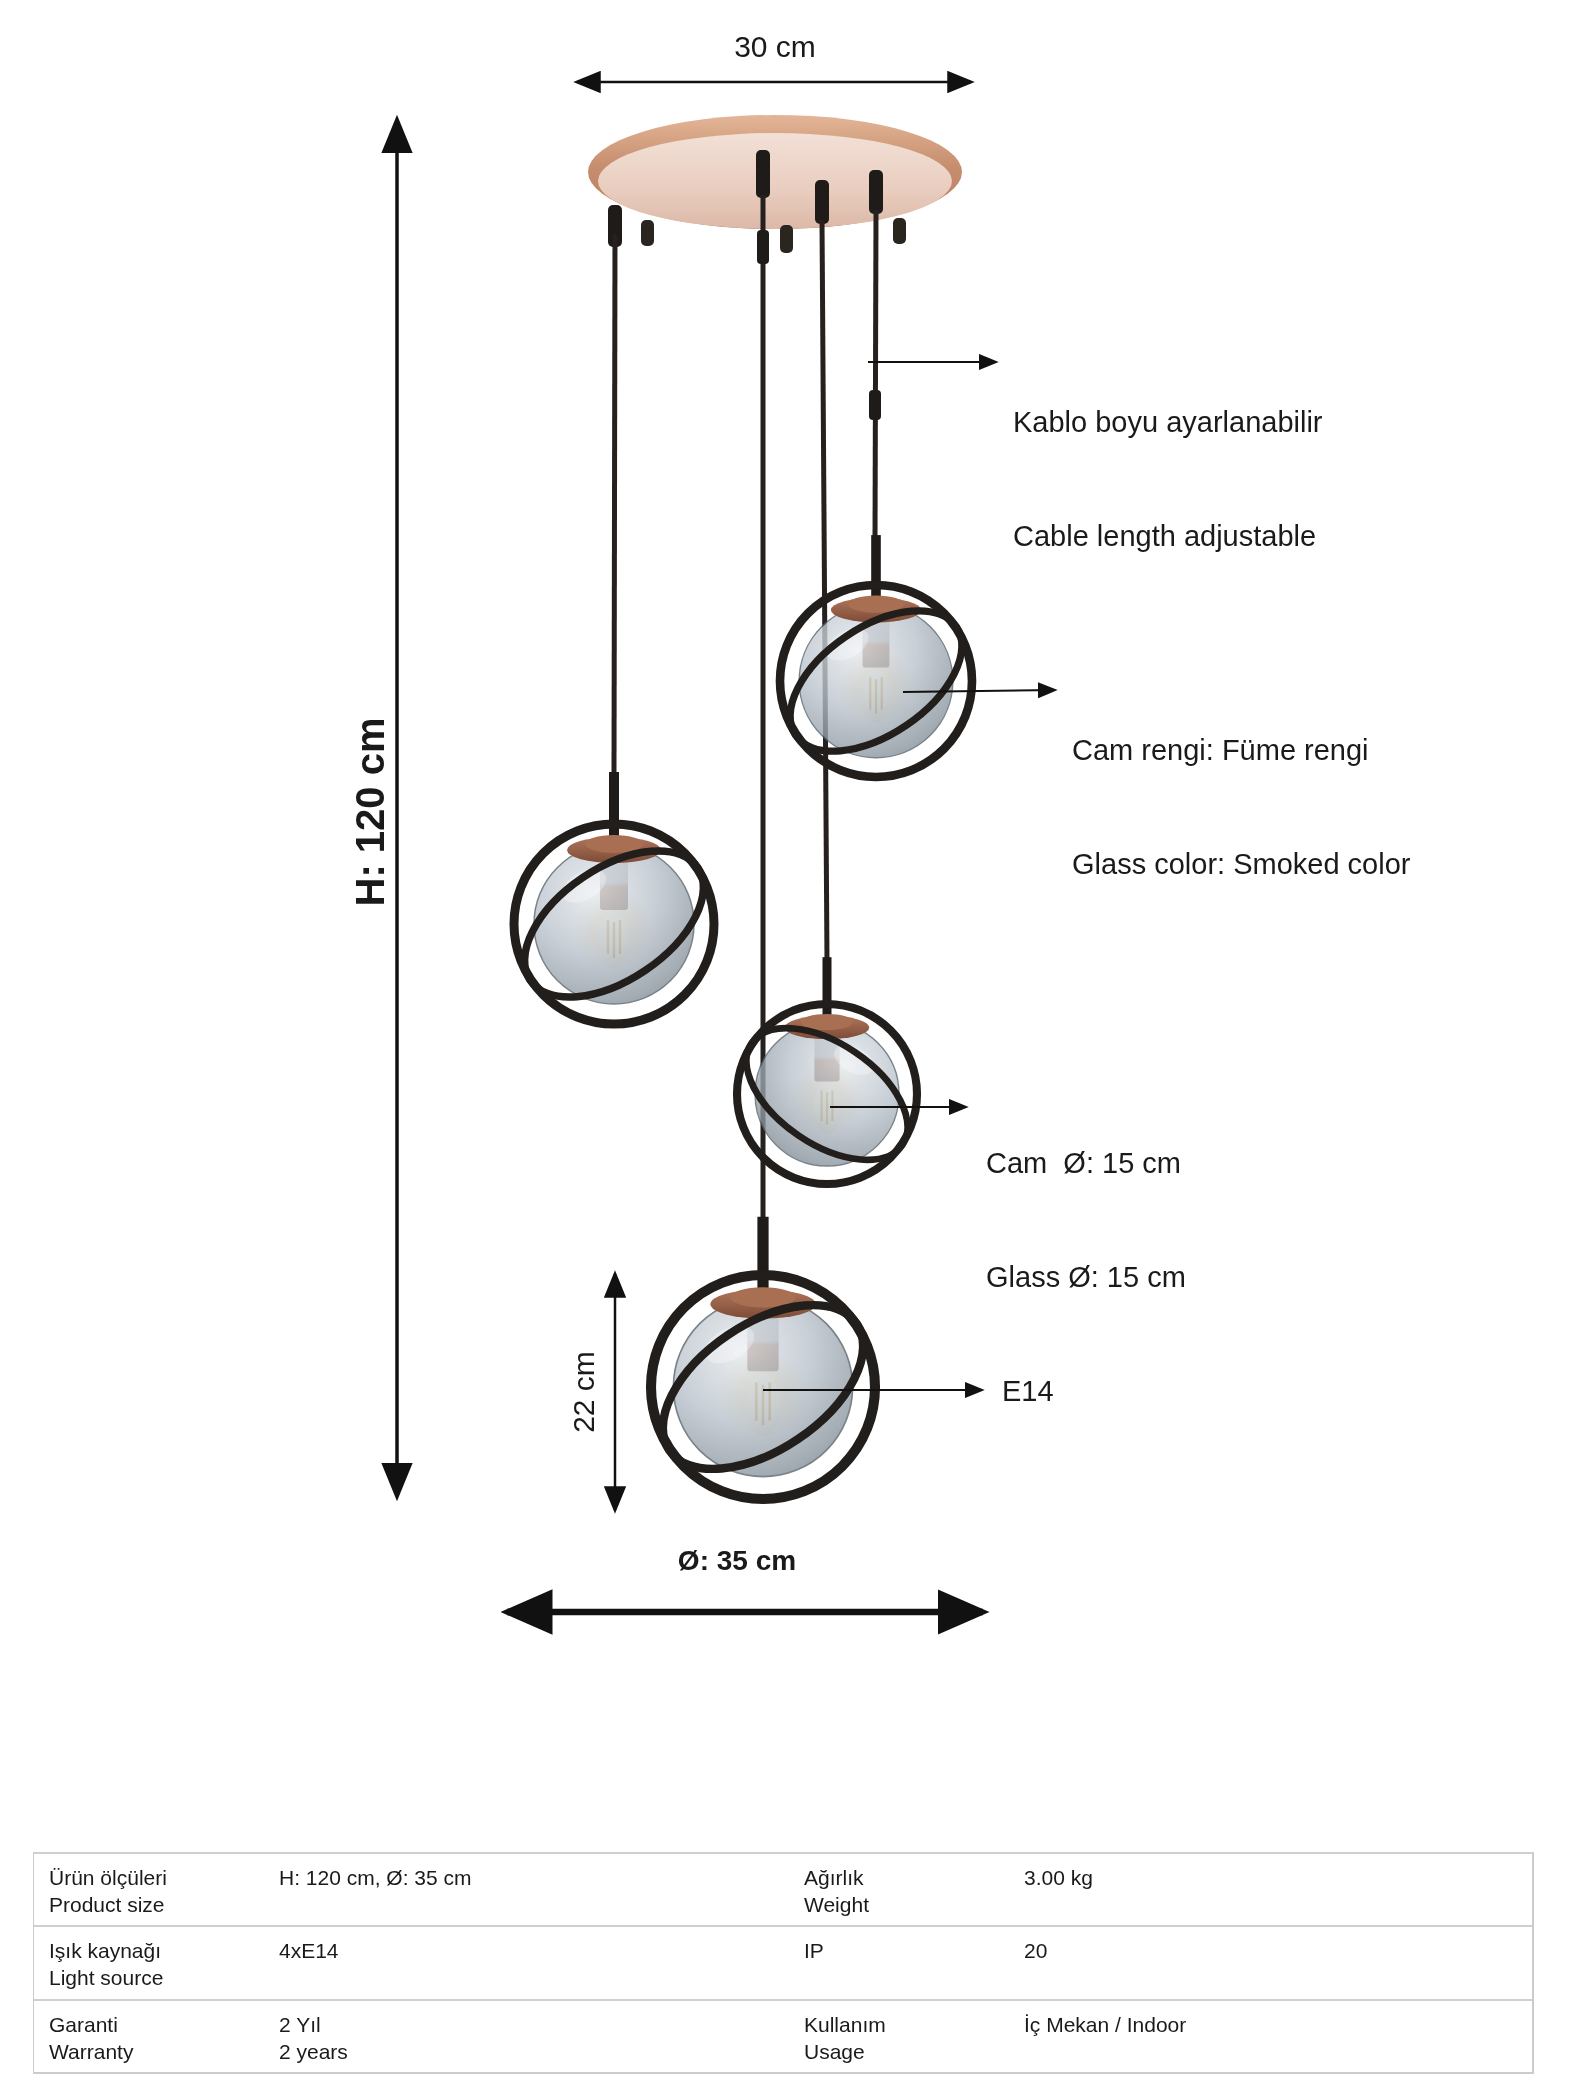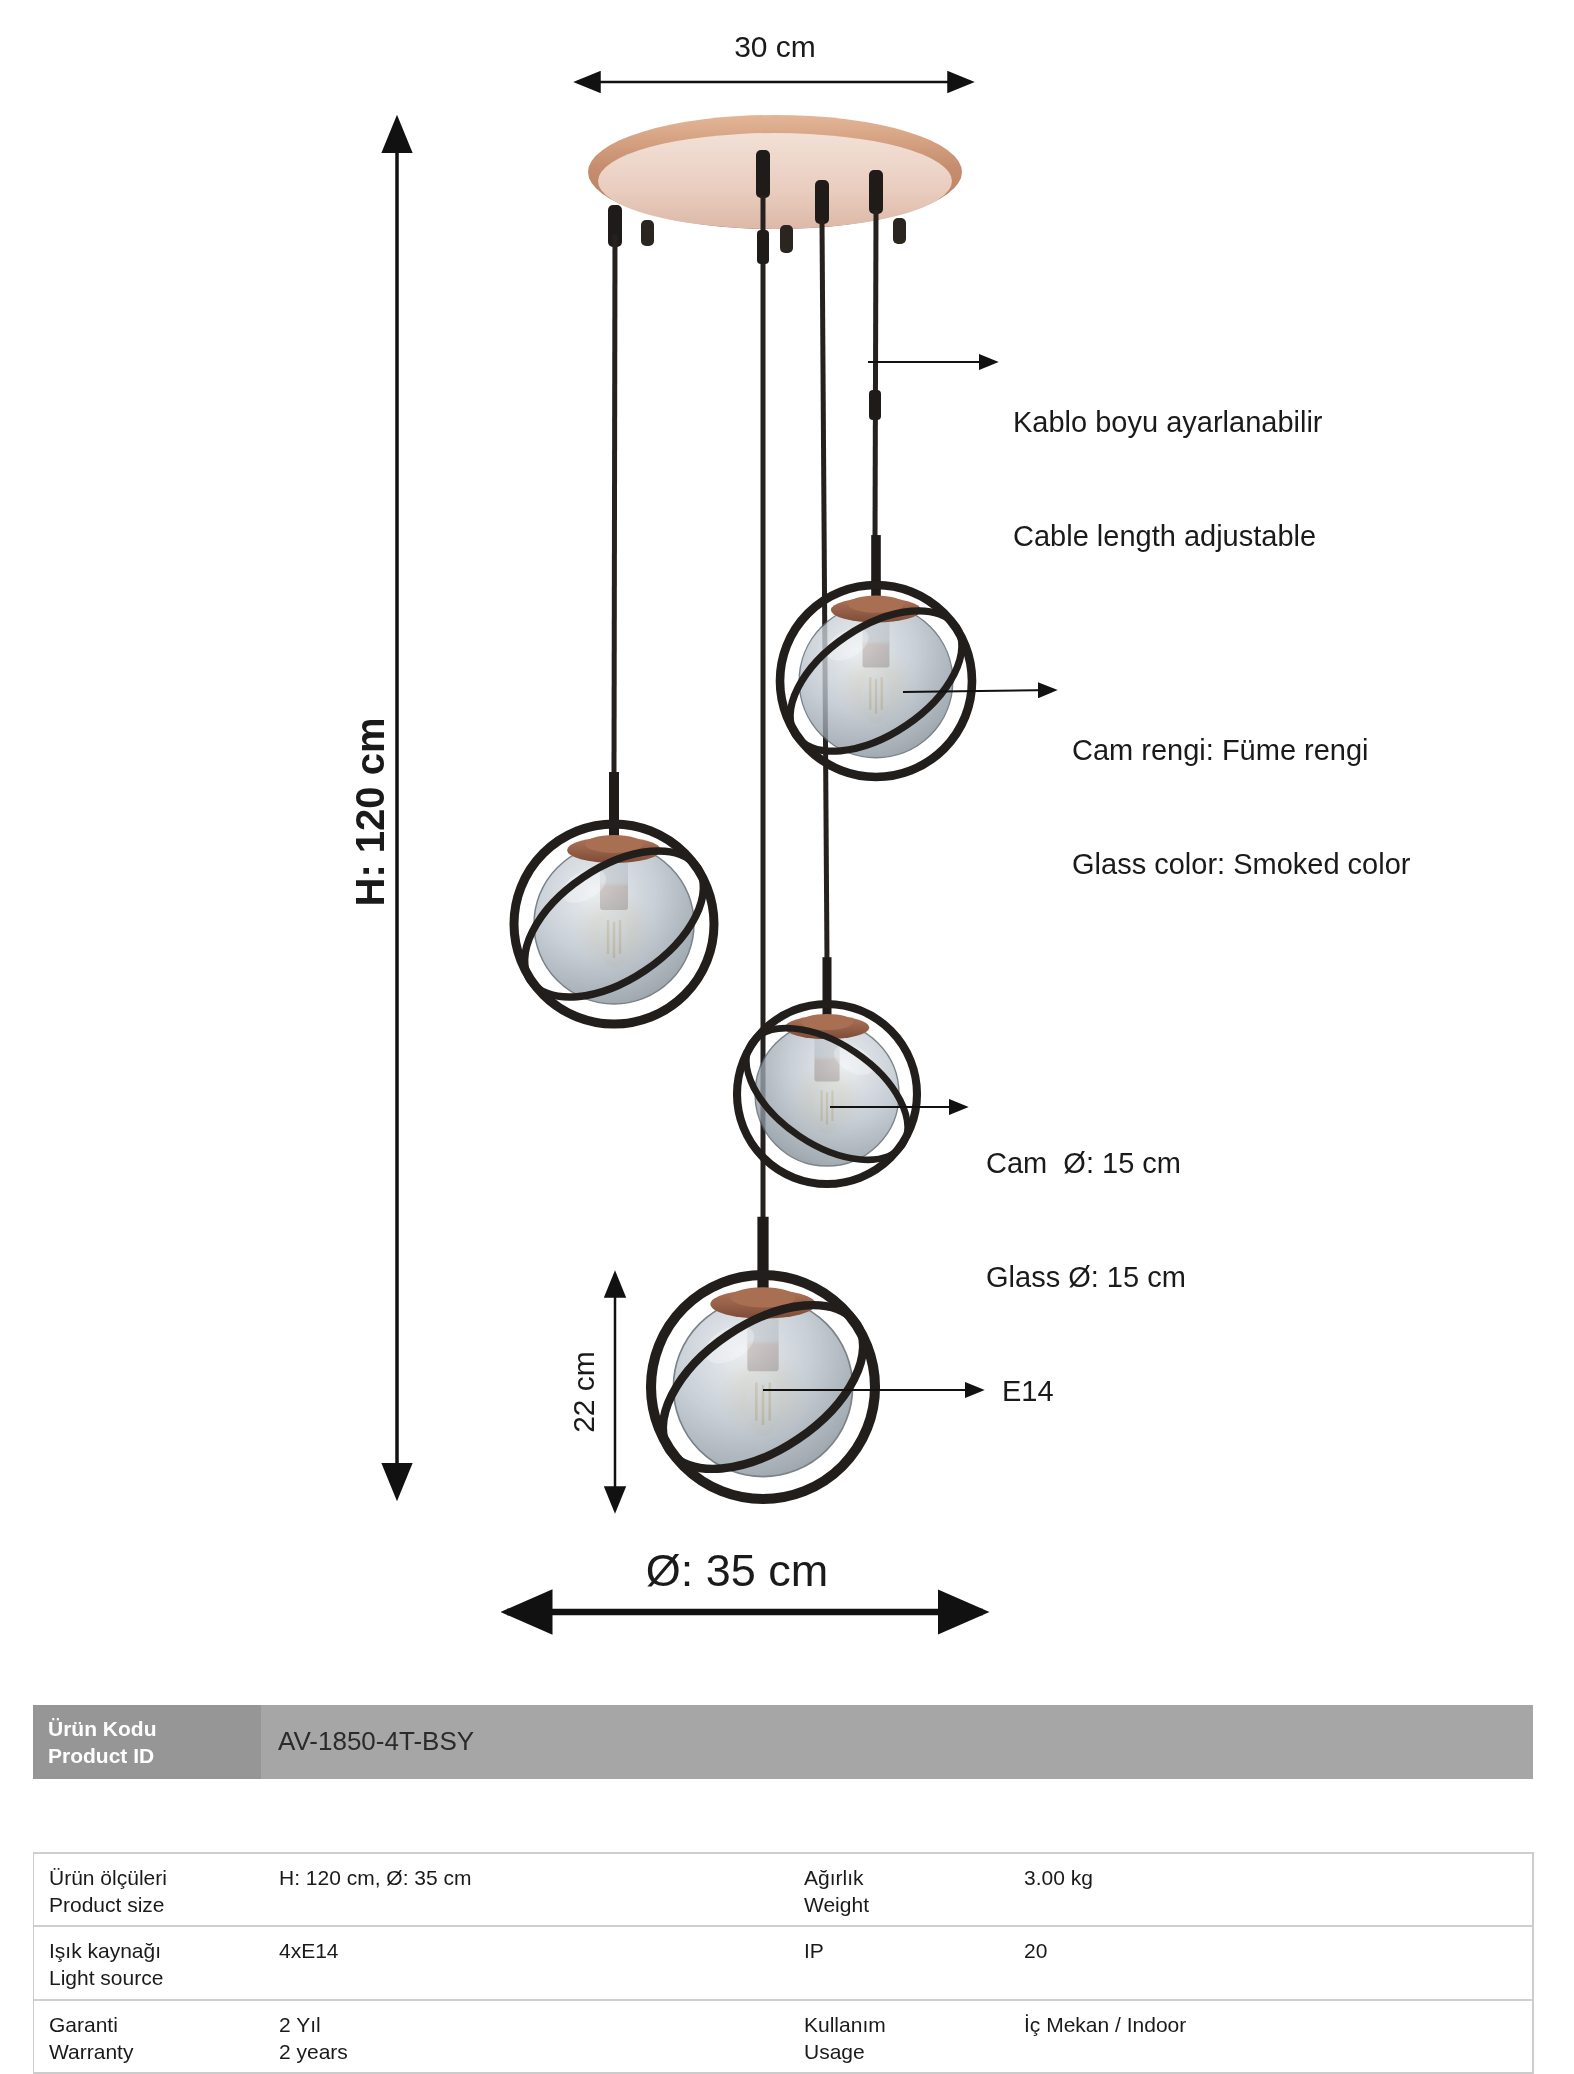--- a/index.html
+++ b/index.html
@@ -5,21 +5,21 @@
   html,body{margin:0;padding:0;background:#fff;}
   .stage{
     position:relative;width:1574px;height:2074px;background:#fff;overflow:hidden;
     font-family:"Liberation Sans",sans-serif;color:#1a1a1a;
   }
   .illustration{position:absolute;left:0;top:0;}
   .txt{position:absolute;white-space:nowrap;}
   .dim-top{left:700px;top:30px;width:150px;text-align:center;font-size:30px;}
   .dim-h{left:370px;top:812px;font-size:40px;font-weight:bold;transform:translate(-50%,-50%) rotate(-90deg);}
   .dim-22{left:584px;top:1392px;font-size:30px;transform:translate(-50%,-50%) rotate(-90deg);}
-  .dim-dia{left:637px;top:1545px;width:200px;text-align:center;font-size:45px;font-weight:normal;}
+  .dim-dia{left:637px;top:1545px;width:200px;text-align:center;font-size:28px;font-weight:bold;}
   .callout{position:absolute;font-size:29px;line-height:38px;white-space:pre;}
   .co-cable{left:1013px;top:327px;}
   .co-glasscolor{left:1072px;top:655px;}
   .co-glassdia{left:986px;top:1068px;}
   .co-e14{left:1002px;top:1372px;}
 
   .spec-table{position:absolute;left:33px;top:1705px;width:1500px;height:369px;font-size:21px;}
   .thead{position:absolute;left:0;top:0;width:1500px;height:74px;background:#a6a6a6;}
   .thead-label{position:absolute;left:0;top:0;width:228px;height:74px;background:#969696;
     color:#ffffff;font-weight:bold;line-height:27px;padding:10px 0 0 15px;box-sizing:border-box;}
@@ -155,27 +155,20 @@
     <div>Kablo boyu ayarlanabilir</div>
     <div>Cable length adjustable</div>
   </div>
   <div class="callout co-glassdia">
     <div>Cam  Ø: 15 cm</div>
     <div>Glass Ø: 15 cm</div>
   </div>
   <div class="callout co-e14">E14</div>
 
   <div class="spec-table">
-    <div class="thead">
-      <div class="thead-label">
-        <div>Ürün Kodu</div>
-        <div>Product ID</div>
-      </div>
-      <div class="thead-value">AV-1850-4T-BSY</div>
-    </div>
 
 
     <div class="trow r2">
       <div class="cell c-lab1">
         <div>Ürün ölçüleri</div>
         <div>Product size</div>
       </div>
       <div class="cell c-val1">
         <div>H: 120 cm, Ø: 35 cm</div>
         <div></div>

